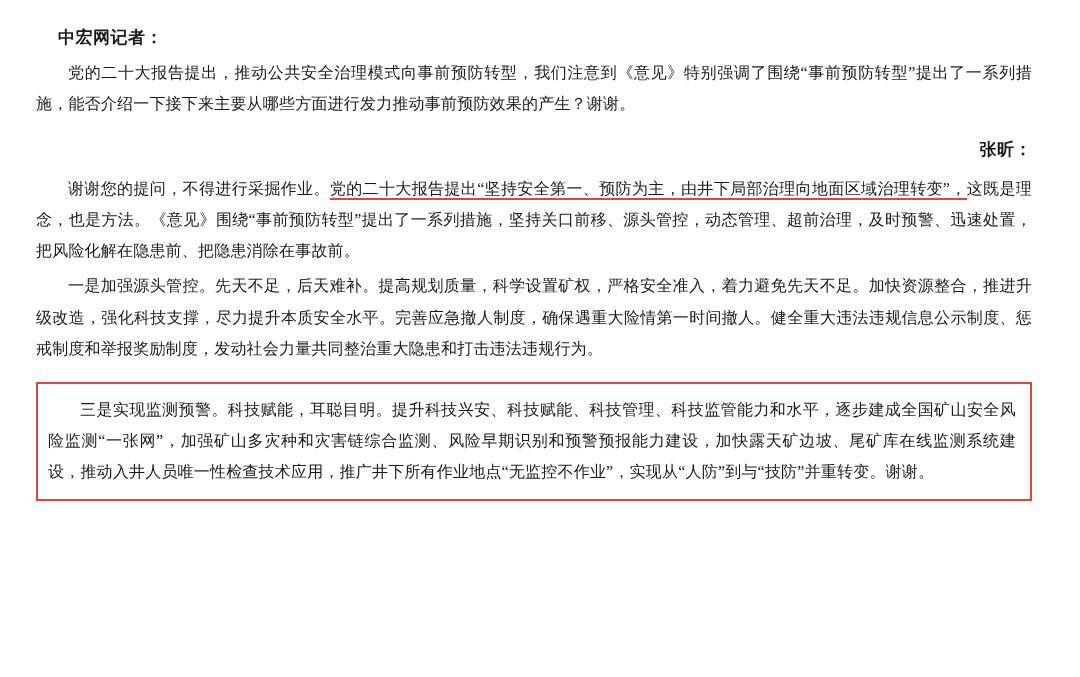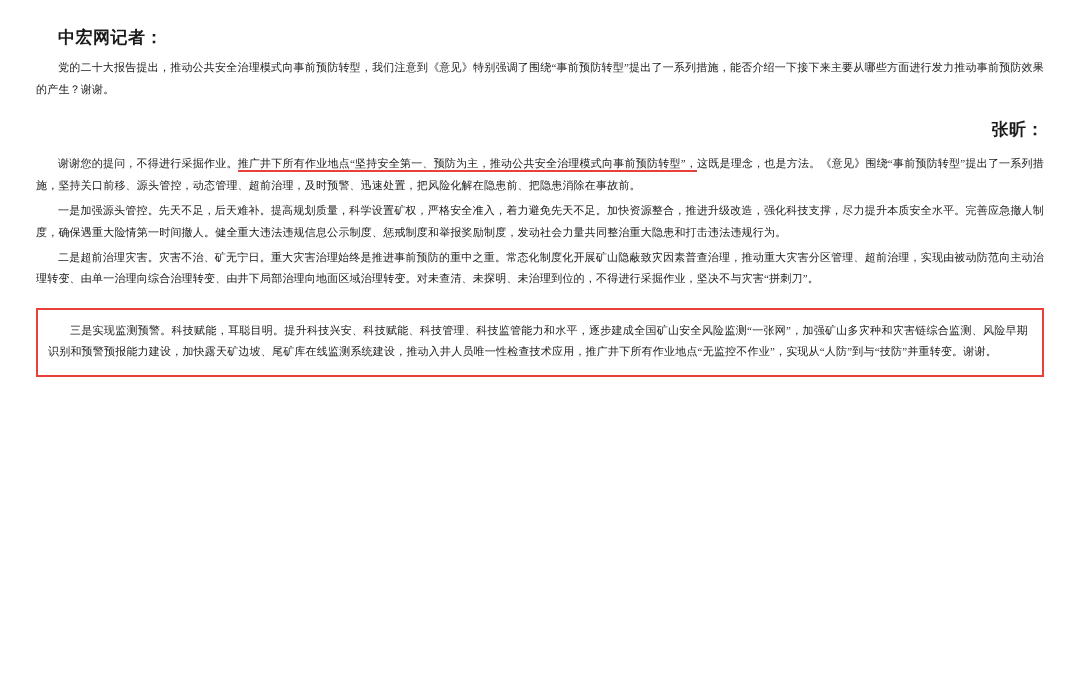--- a/index.html
+++ b/index.html
@@ -12,31 +12,31 @@
     background: #ffffff;
     font-family: "Liberation Serif", "DejaVu Serif", serif;
     color: #1a1a1a;
     overflow: hidden;
   }
   .page {
     position: relative;
     width: 1080px;
     height: 564px;
     box-sizing: border-box;
-    padding: 24px 36px 10px 36px;
+    padding: 24px 48px 10px 36px;
   }
   .speaker {
     font-weight: bold;
     font-size: 17px;
     line-height: 1.6;
     margin: 0 0 2px 22px;
     letter-spacing: 0.5px;
   }
   .para {
-    font-size: 11px;
+    font-size: 16px;
     line-height: 1.95;
     text-align: justify;
     text-justify: inter-ideograph;
     margin: 0 0 2px 0;
     text-indent: 2em;
     letter-spacing: 0.2px;
   }
   .block-q {
     margin-top: 6px;
   }
@@ -68,23 +68,22 @@
 <body>
 
 <div class="page">
 
   <div class="speaker">中宏网记者：</div>
 
   <p class="para block-q">党的二十大报告提出，推动公共安全治理模式向事前预防转型，我们注意到《意见》特别强调了围绕“事前预防转型”提出了一系列措施，能否介绍一下接下来主要从哪些方面进行发力推动事前预防效果的产生？谢谢。</p>
 
   <div class="speaker speaker-2">张昕：</div>
 
-  <p class="para gap-b"><span>谢谢您的提问，不得进行采掘作业。</span><span class="underline-red">推广井下所有作业地点“坚持安全第一、预防为主，推动公共安全治理模式向事前预防转型”，</span><span>这既是理念，也是方法。《意见》围绕“事前预防转型”提出了一系列措施，坚持关口前移、源头管控，动态管理、超前治理，及时预警、迅速处置，把风险化解在隐患前、把隐患消除在事故前。</span></p>
+  <p class="para gap-b"><span>谢谢您的提问，不得进行采掘作业。</span><span class="underline-red">党的二十大报告提出“坚持安全第一、预防为主，由井下局部治理向地面区域治理转变”，</span><span>这既是理念，也是方法。《意见》围绕“事前预防转型”提出了一系列措施，坚持关口前移、源头管控，动态管理、超前治理，及时预警、迅速处置，把风险化解在隐患前、把隐患消除在事故前。</span></p>
 
   <p class="para gap-a">一是加强源头管控。先天不足，后天难补。提高规划质量，科学设置矿权，严格安全准入，着力避免先天不足。加快资源整合，推进升级改造，强化科技支撑，尽力提升本质安全水平。完善应急撤人制度，确保遇重大险情第一时间撤人。健全重大违法违规信息公示制度、惩戒制度和举报奖励制度，发动社会力量共同整治重大隐患和打击违法违规行为。</p>
 
-  <p class="para gap-a">二是超前治理灾害。灾害不治、矿无宁日。重大灾害治理始终是推进事前预防的重中之重。常态化制度化开展矿山隐蔽致灾因素普查治理，推动重大灾害分区管理、超前治理，实现由被动防范向主动治理转变、由单一治理向综合治理转变、由井下局部治理向地面区域治理转变。对未查清、未探明、未治理到位的，不得进行采掘作业，坚决不与灾害“拼刺刀”。</p>
 
   <div class="highlight-box">
     <p class="para">三是实现监测预警。科技赋能，耳聪目明。提升科技兴安、科技赋能、科技管理、科技监管能力和水平，逐步建成全国矿山安全风险监测“一张网”，加强矿山多灾种和灾害链综合监测、风险早期识别和预警预报能力建设，加快露天矿边坡、尾矿库在线监测系统建设，推动入井人员唯一性检查技术应用，推广井下所有作业地点“无监控不作业”，实现从“人防”到与“技防”并重转变。谢谢。</p>
   </div>
 
 </div>
 
 </body></html>

